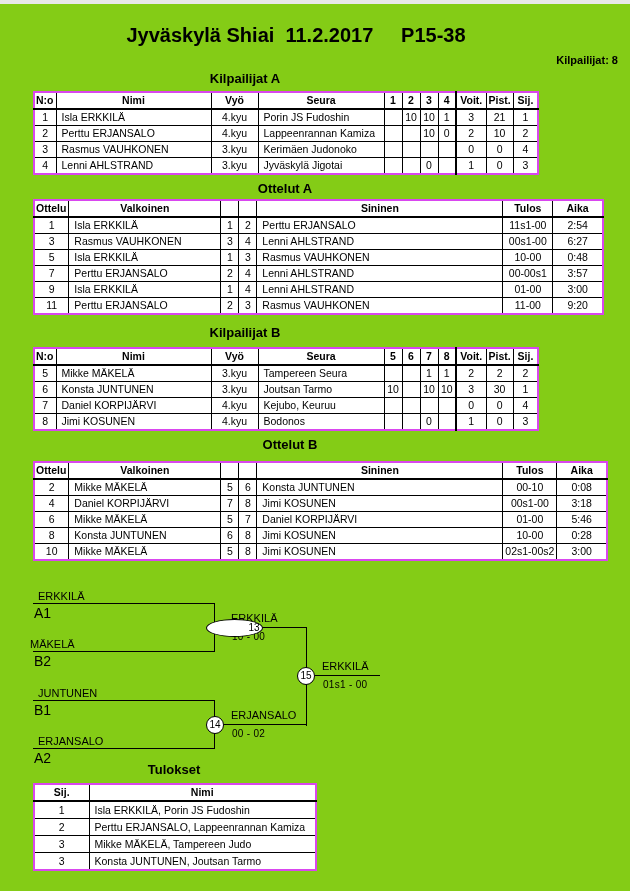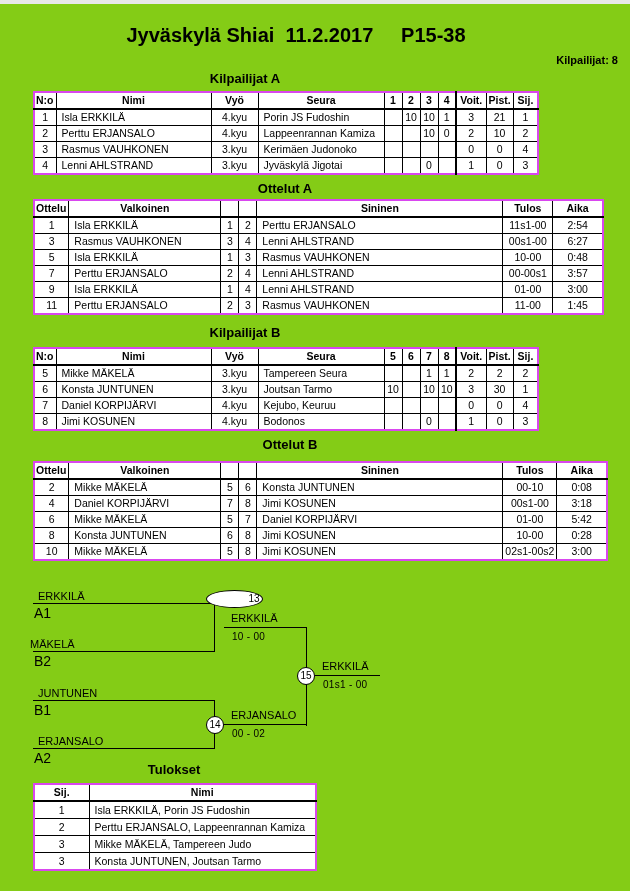--- a/index.html
+++ b/index.html
@@ -208,21 +208,21 @@
           <td class="">01-00</td>
           <td class="">3:00</td>
         </tr>
         <tr>
           <td class="">11</td>
           <td class="al">Perttu ERJANSALO</td>
           <td class="">2</td>
           <td class="">3</td>
           <td class="al">Rasmus VAUHKONEN</td>
           <td class="">11-00</td>
-          <td class="">1:45</td>
+          <td class="">9:20</td>
         </tr>
       </tbody>
     </table>
 
   <div class="heading" style="top:321px; left:33px; width:424px;">Kilpailijat B</div>
   <table class="sheet-table" style="top:343px; left:33px;">
       <colgroup>
         <col style="width: 22px;">
         <col style="width: 155px;">
         <col style="width: 47px;">
@@ -347,21 +347,21 @@
           <td class="">00s1-00</td>
           <td class="">3:18</td>
         </tr>
         <tr>
           <td class="">6</td>
           <td class="al">Mikke MÄKELÄ</td>
           <td class="">5</td>
           <td class="">7</td>
           <td class="al">Daniel KORPIJÄRVI</td>
           <td class="">01-00</td>
-          <td class="">5:42</td>
+          <td class="">5:46</td>
         </tr>
         <tr>
           <td class="">8</td>
           <td class="al">Konsta JUNTUNEN</td>
           <td class="">6</td>
           <td class="">8</td>
           <td class="al">Jimi KOSUNEN</td>
           <td class="">10-00</td>
           <td class="">0:28</td>
         </tr>
@@ -392,21 +392,21 @@
     <div class="bcode" style="top:698px; left:34px;">B1</div>
 
     <div class="bname" style="top:731px; left:38px;">ERJANSALO</div>
     <div class="bline" style="top:744px; left:33px; width:182px;"></div>
     <div class="bcode" style="top:746px; left:34px;">A2</div>
 
     <div class="bvline" style="top:599px; left:214px; height:49px;"></div>
     <div class="bvline" style="top:696px; left:214px; height:49px;"></div>
     <div class="bvline" style="top:623px; left:306px; height:99px;"></div>
 
-    <div class="bcircle" style="top:586px; left:206px;padding-left:39px;">13</div>
+    <div class="bcircle" style="top:615px; left:206px;padding-left:39px;">13</div>
     <div class="bname" style="top:608px; left:231px;">ERKKILÄ</div>
     <div class="bline" style="top:623px; left:224px; width:83px;"></div>
     <div class="bscore" style="top:627px; left:232px;">10 - 00</div>
 
     <div class="bcircle" style="top:712px; left:206px;">14</div>
     <div class="bname" style="top:705px; left:231px;">ERJANSALO</div>
     <div class="bline" style="top:720px; left:224px; width:83px;"></div>
     <div class="bscore" style="top:724px; left:232px;">00 - 02</div>
 
     <div class="bcircle" style="top:663px; left:297px;">15</div>

